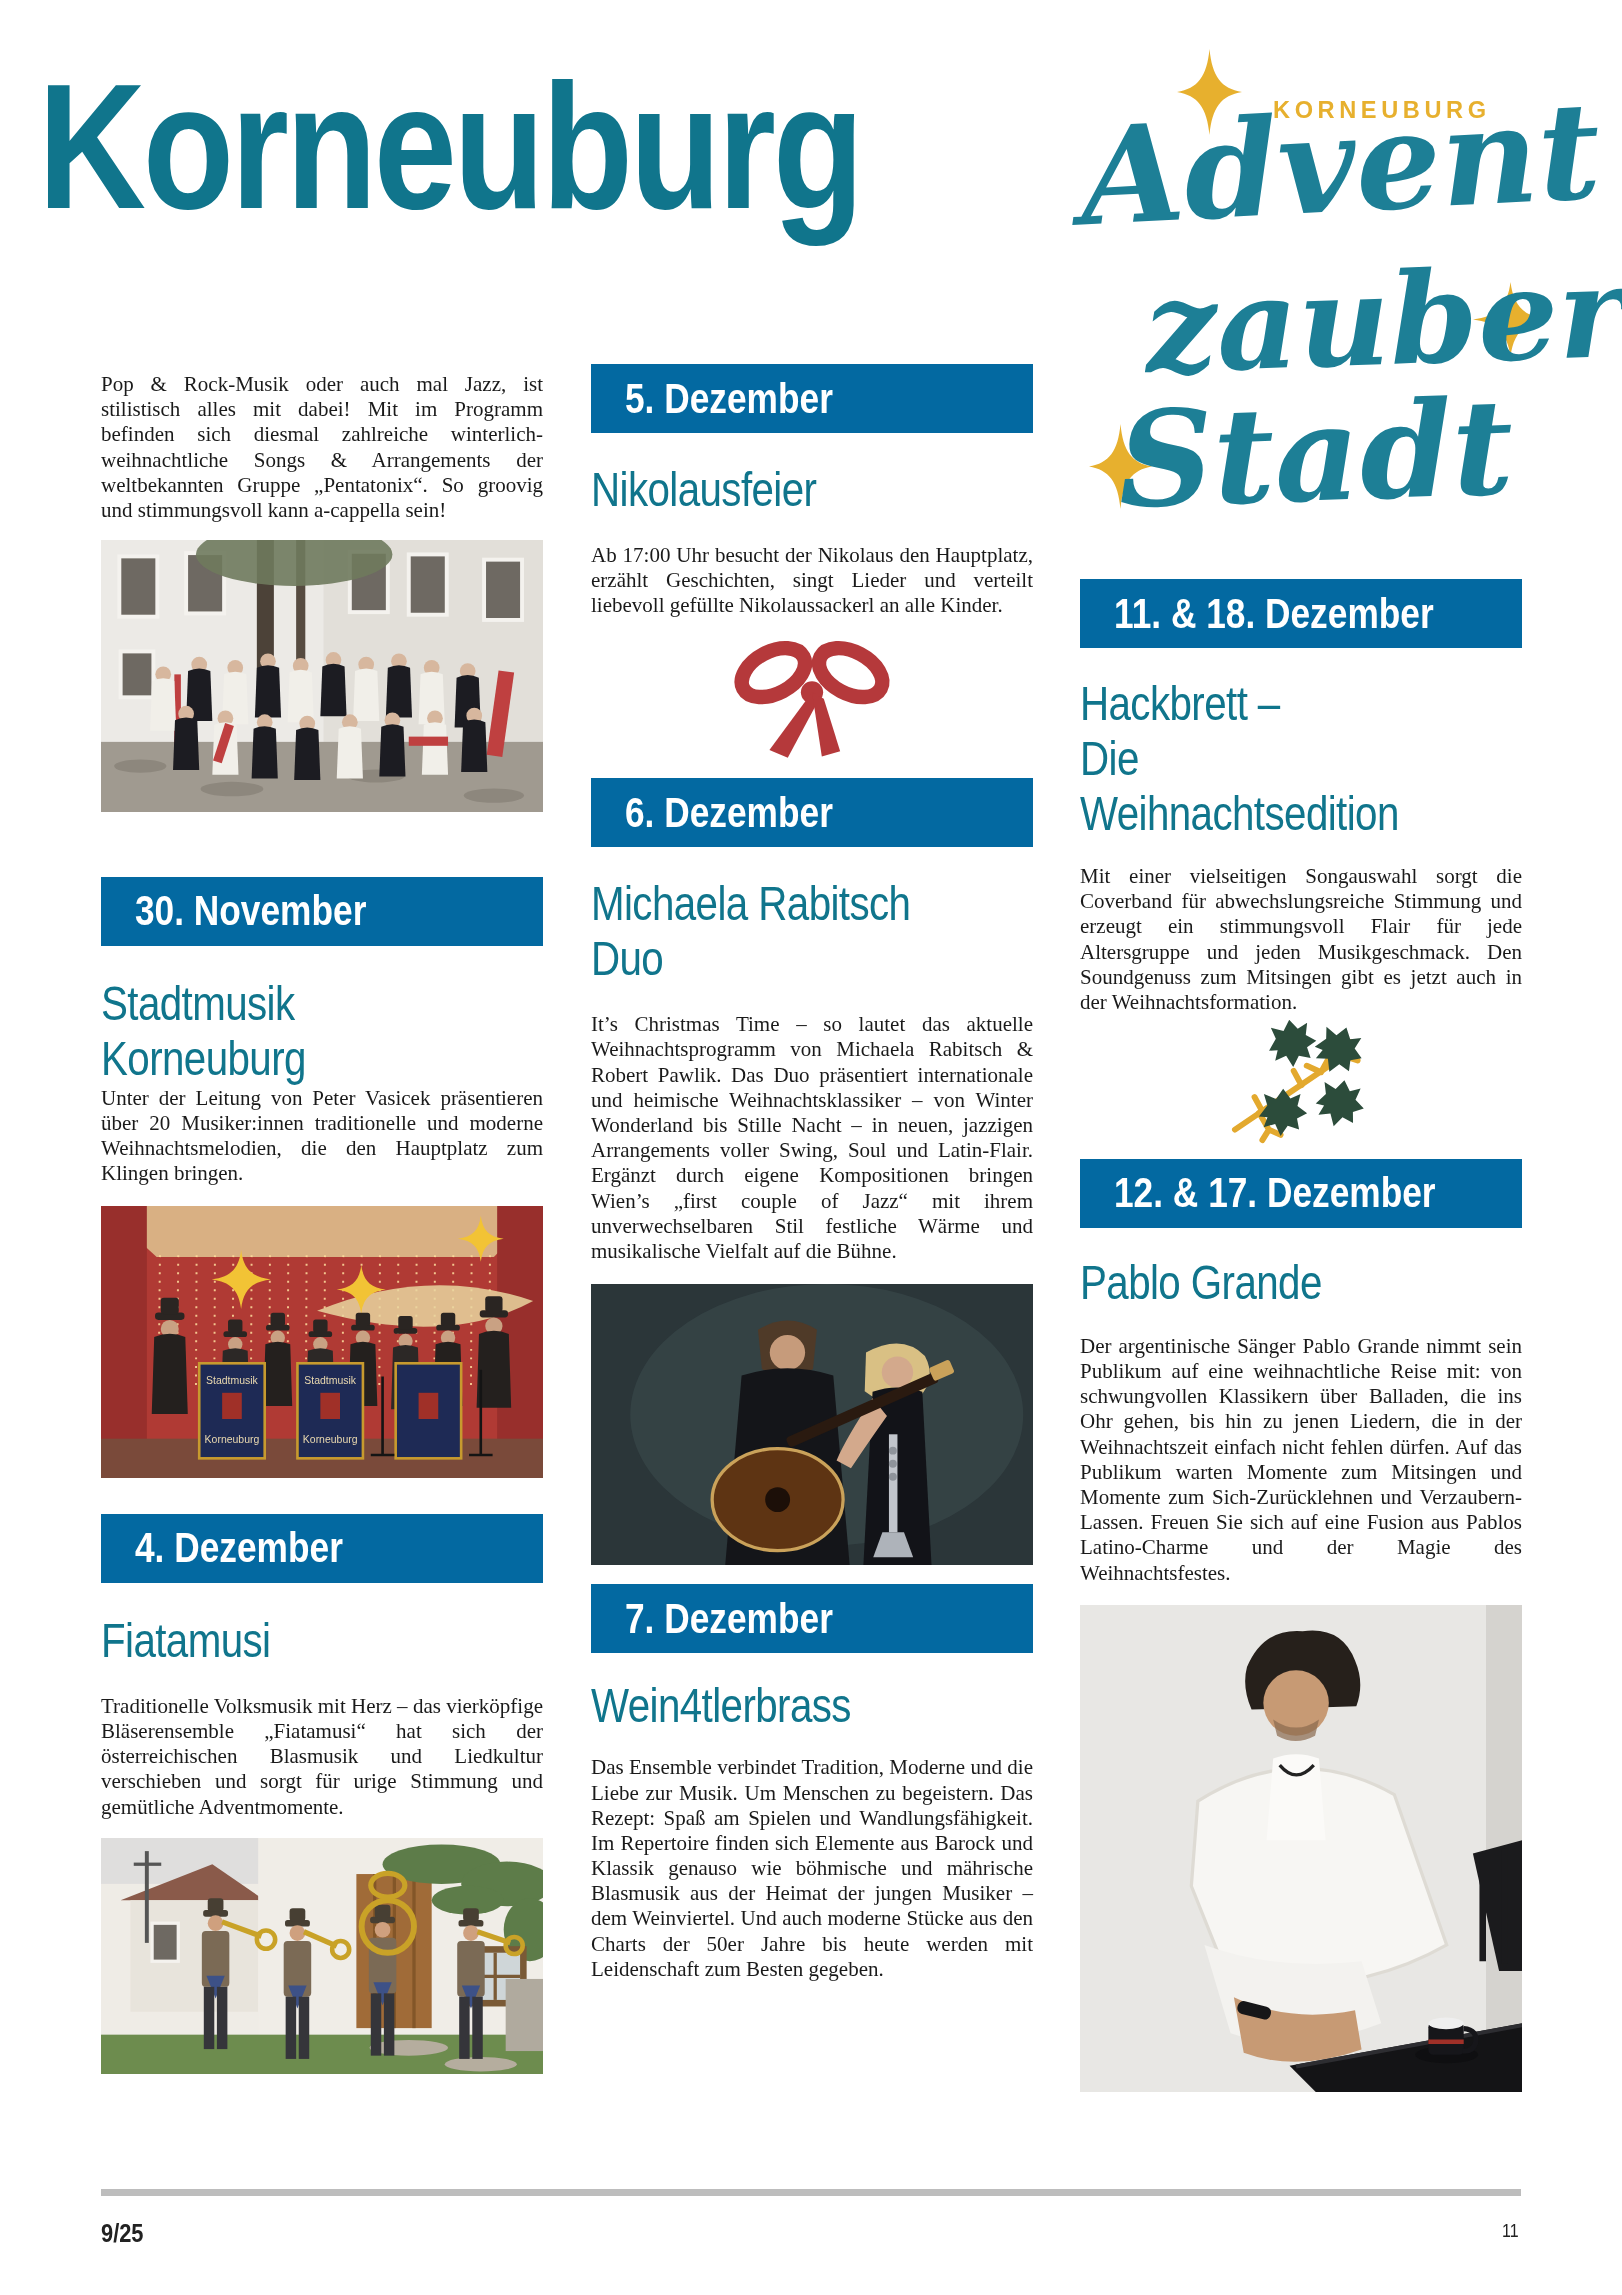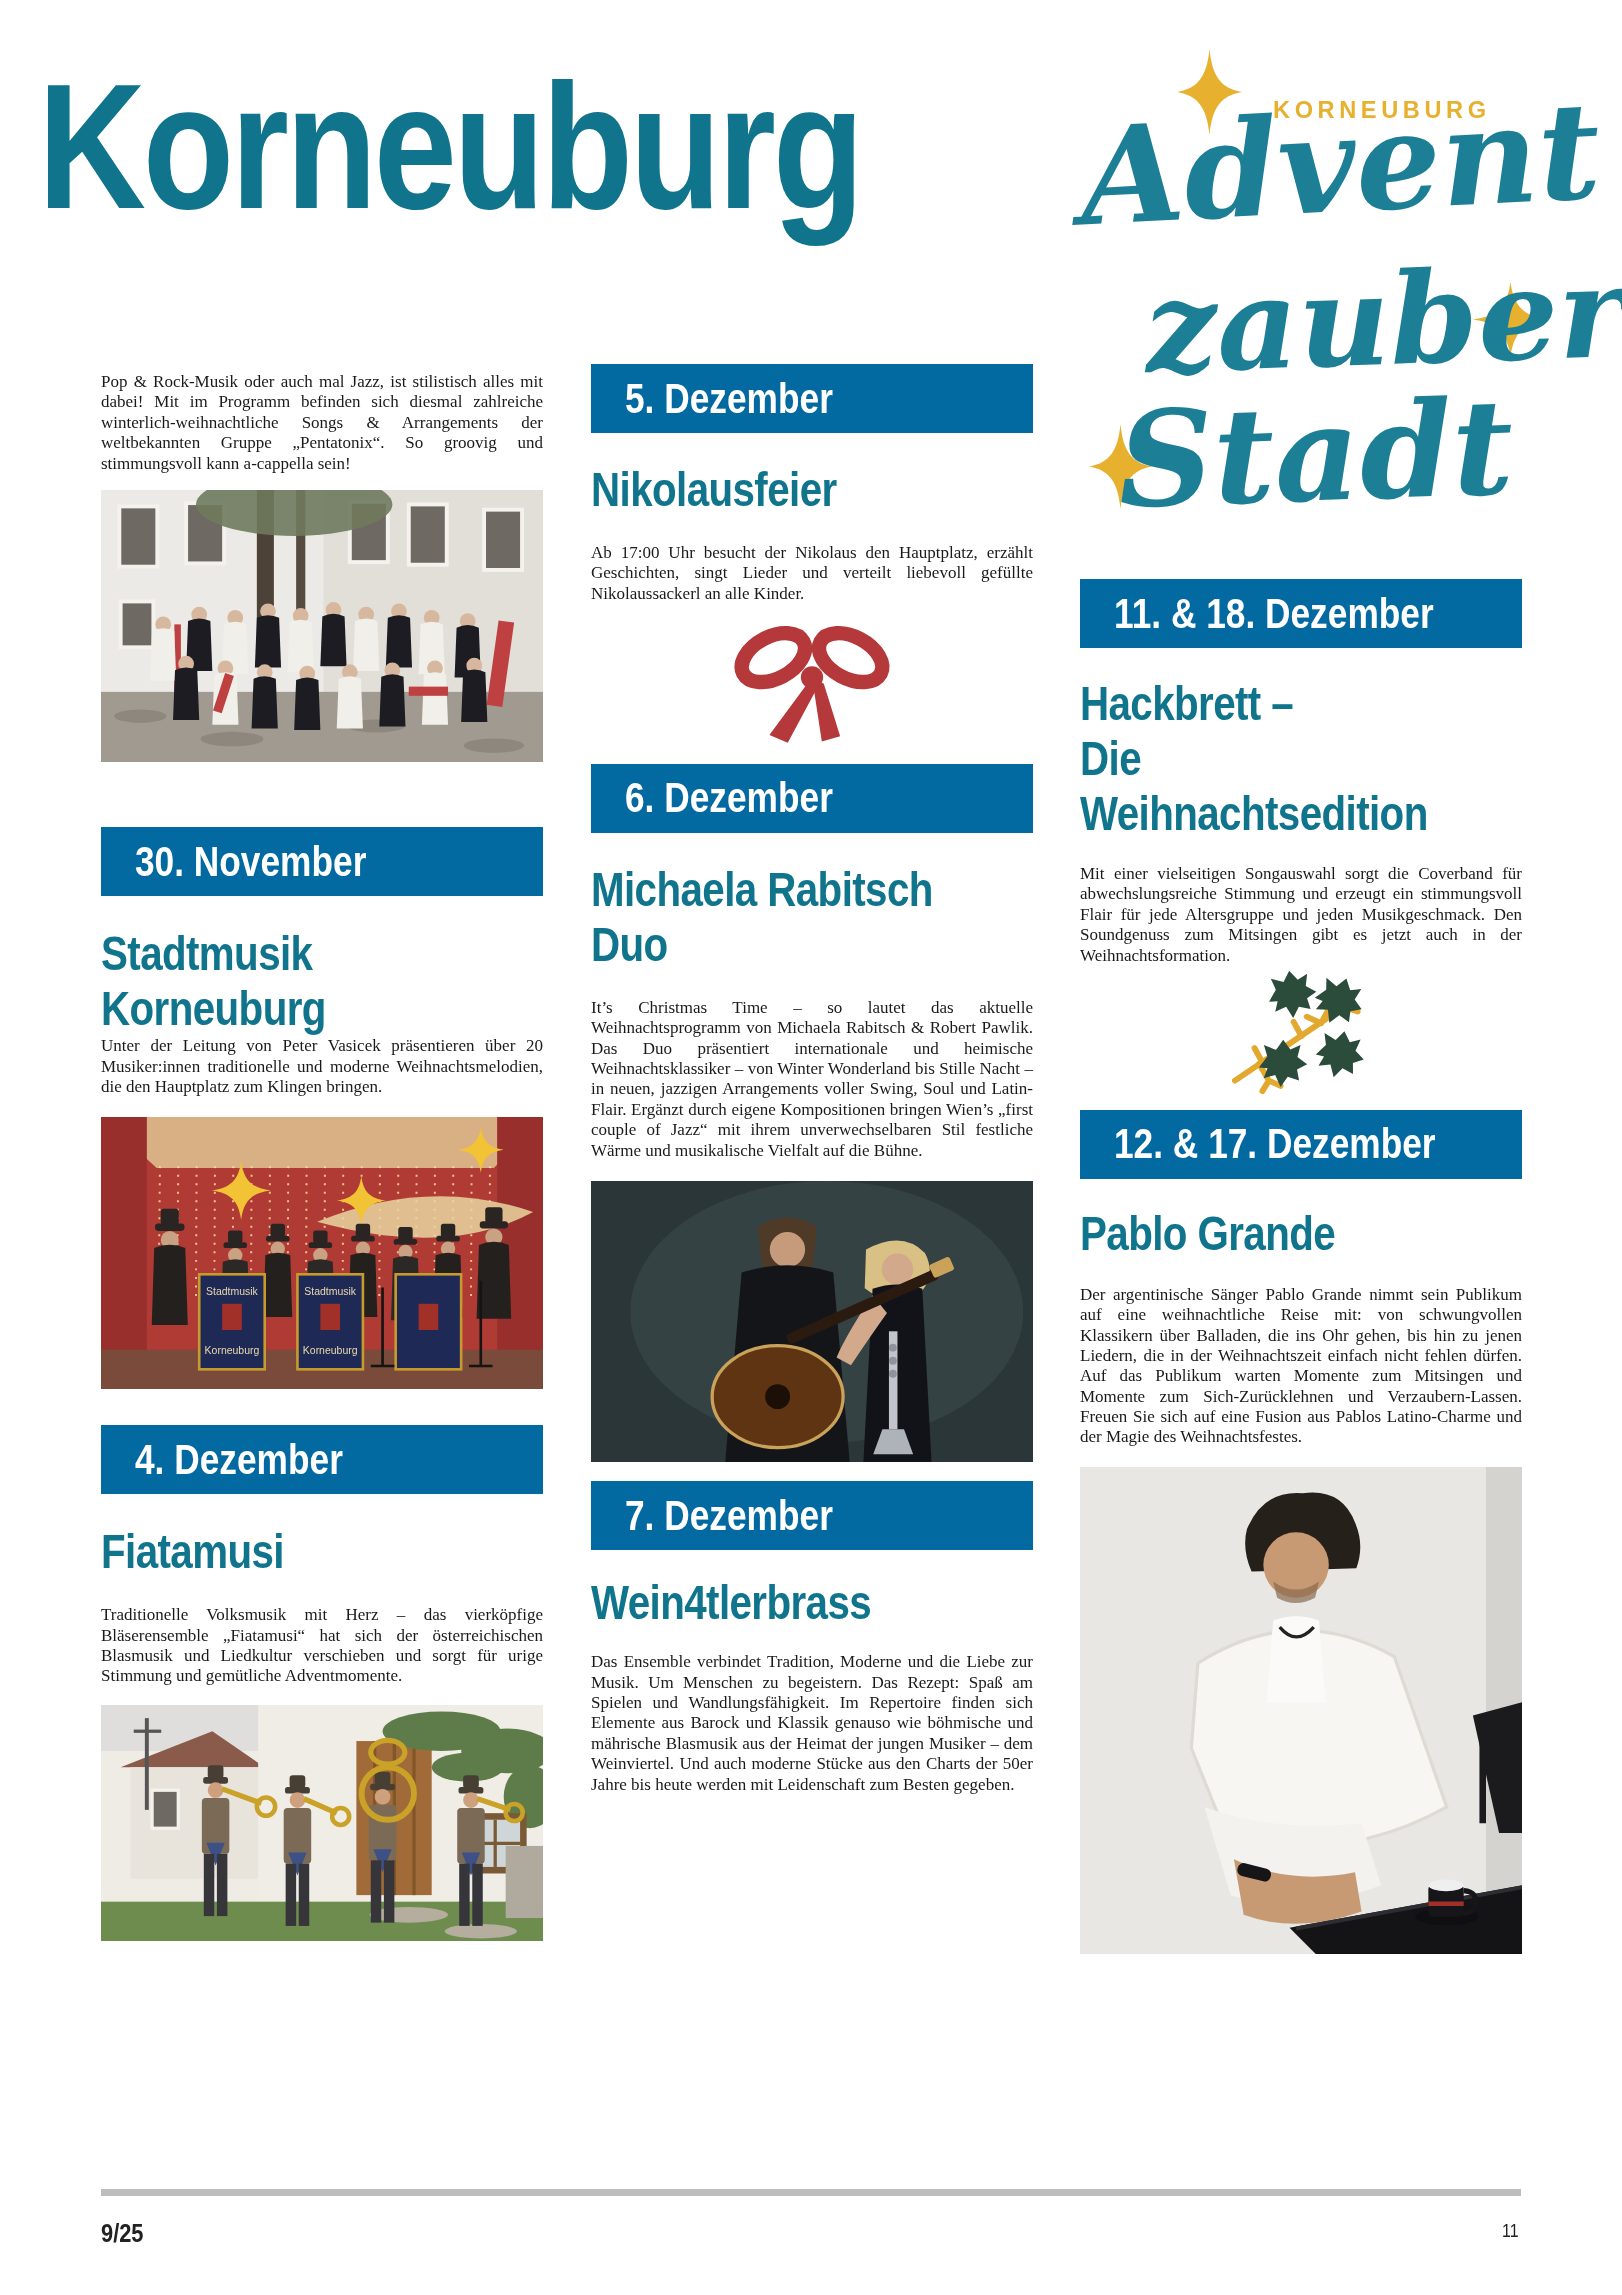--- a/index.html
+++ b/index.html
@@ -11,23 +11,23 @@
       font-family:"Liberation Sans",sans-serif;font-weight:bold;font-size:178px;line-height:1;
       color:#10758c;letter-spacing:-3.9px;white-space:nowrap;}
   .condx{display:inline-block;transform:scaleX(0.84);transform-origin:0 50%;white-space:nowrap;}
   
   .col{position:absolute;top:0;width:442px;}
   .col-left{left:101px;} .col-mid{left:591px;} .col-right{left:1080px;}
   .date-banner{background:#0369a1;height:69px;display:flex;align-items:center;
       padding-left:34px;box-sizing:border-box;color:#fff;
       font-family:"Liberation Sans",sans-serif;font-weight:bold;font-size:42px;}
   .event-title{margin:0;color:#10758c;font-family:"Liberation Sans",sans-serif;
-      font-weight:bold;font-size:48px;line-height:55px;letter-spacing:-0.7px;white-space:pre-line;}
+      font-weight:normal;font-size:48px;line-height:55px;letter-spacing:-0.7px;white-space:pre-line;}
   .event-title .condx{white-space:pre-line;}
-  .body-text{margin:0;font-size:17px;line-height:1.2;text-align:justify;}
+  .body-text{margin:0;font-size:21px;line-height:1.2;text-align:justify;}
   .photo{display:block;background:#eee;}
   
   .logo{position:absolute;left:1080px;top:46px;width:442px;height:458px;overflow:visible;}
   .logo-city{position:absolute;left:193px;top:51px;color:#e7b02e;
       font-family:"Liberation Sans",sans-serif;font-weight:bold;font-size:23.6px;letter-spacing:4.6px;}
   .logo-script{position:absolute;color:#1d7f96;font-family:"DejaVu Serif",serif;
       font-style:italic;font-weight:bold;white-space:nowrap;}
   .ls1{left:0px;top:39px;font-size:134px;transform:rotate(-3deg);}
   .ls2{left:65px;top:200px;font-size:126px;transform:rotate(-2deg);}
   .ls3{left:38px;top:330px;font-size:132px;transform:rotate(-2deg);}

